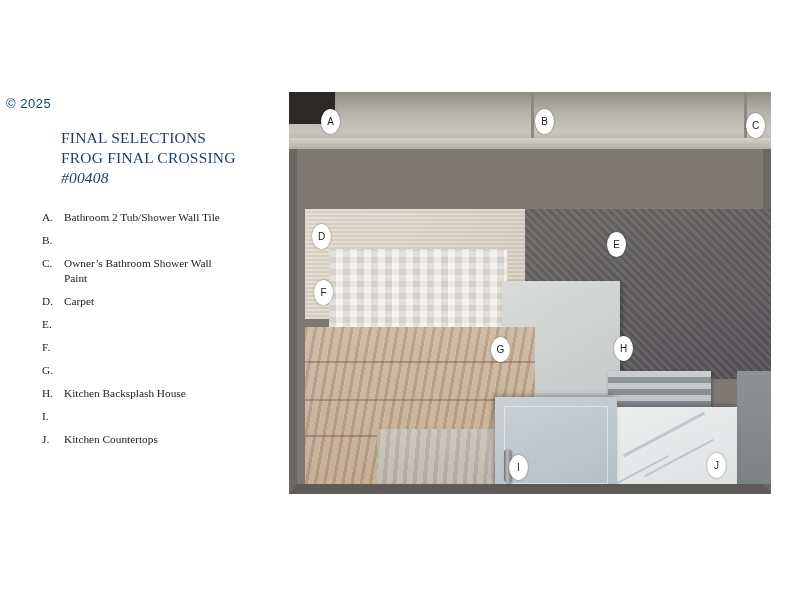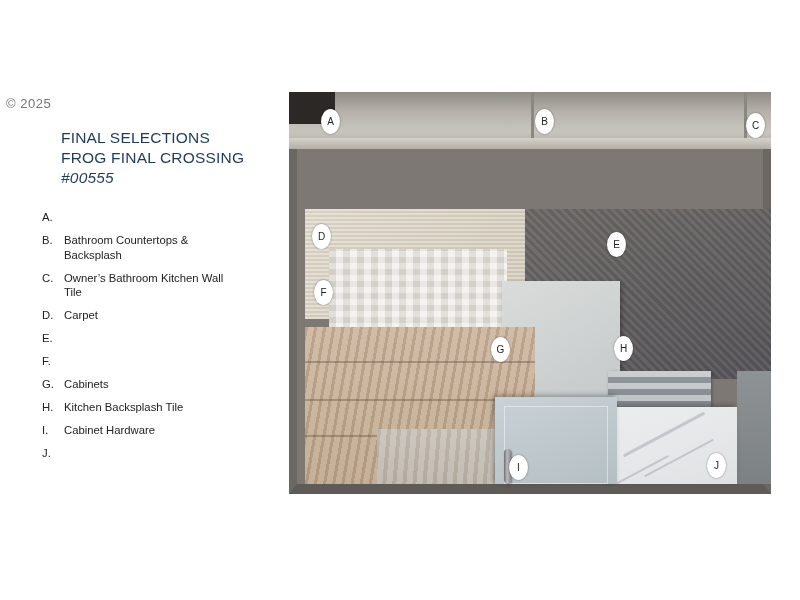--- a/index.html
+++ b/index.html
@@ -14,34 +14,35 @@
     overflow: hidden;
     position: relative;
   }
 
   
   #watermark {
     position: absolute;
     left: 6px;
     top: 96px;
     font-size: 13px;
-    color: #737373;
+    color: #0c4a6e;
     letter-spacing: 0.5px;
     font-family: "Liberation Sans", sans-serif;
     user-select: none;
   }
 
   
   #legend {
     position: absolute;
     left: 0;
     top: 128px;
     width: 268px;
     padding-left: 16px;
     box-sizing: border-box;
+    font-family: Liberation Serif, serif;
   }
   #legend .title {
     color: #1e3a5f;
     font-size: 15.5px;
     line-height: 20px;
     padding-left: 45px;
     letter-spacing: 0.2px;
   }
   #legend .title .line2 {
     display: block;
@@ -300,59 +301,58 @@
 </head>
 <body>
 
 <div id="watermark">
   <span>© 2025</span>
 </div>
 
 <div id="legend">
   <div class="title">
     <span>FINAL SELECTIONS</span>
-    <span class="line2"><span>FROG FINAL CROSSING </span><span class="num">#00555</span></span>
+    <span class="line2"><span>FROG FINAL CROSSING </span><span class="num">#00408</span></span>
   </div>
 
   <ul>
     <li>
       <span class="key">A.</span>
+      <span class="lbl">Bathroom 2 Tub/Shower Wall Tile</span>
     </li>
     <li>
       <span class="key">B.</span>
-      <span class="lbl">Bathroom Countertops &amp; Backsplash</span>
     </li>
     <li>
       <span class="key">C.</span>
-      <span class="lbl">Owner’s Bathroom Kitchen Wall Tile</span>
+      <span class="lbl">Owner’s Bathroom Shower Wall Paint</span>
     </li>
     <li>
       <span class="key">D.</span>
       <span class="lbl">Carpet</span>
     </li>
     <li>
       <span class="key">E.</span>
     </li>
     <li>
       <span class="key">F.</span>
     </li>
     <li>
       <span class="key">G.</span>
-      <span class="lbl">Cabinets</span>
     </li>
     <li>
       <span class="key">H.</span>
-      <span class="lbl">Kitchen Backsplash Tile</span>
+      <span class="lbl">Kitchen Backsplash House</span>
     </li>
     <li>
       <span class="key">I.</span>
-      <span class="lbl">Cabinet Hardware</span>
     </li>
     <li>
       <span class="key">J.</span>
+      <span class="lbl">Kitchen Countertops</span>
     </li>
   </ul>
 </div>
 
 <div id="photo">
 
   <div id="shelf">
     <div class="dark-left"></div>
     <div class="seam1"></div>
     <div class="seam2"></div>

